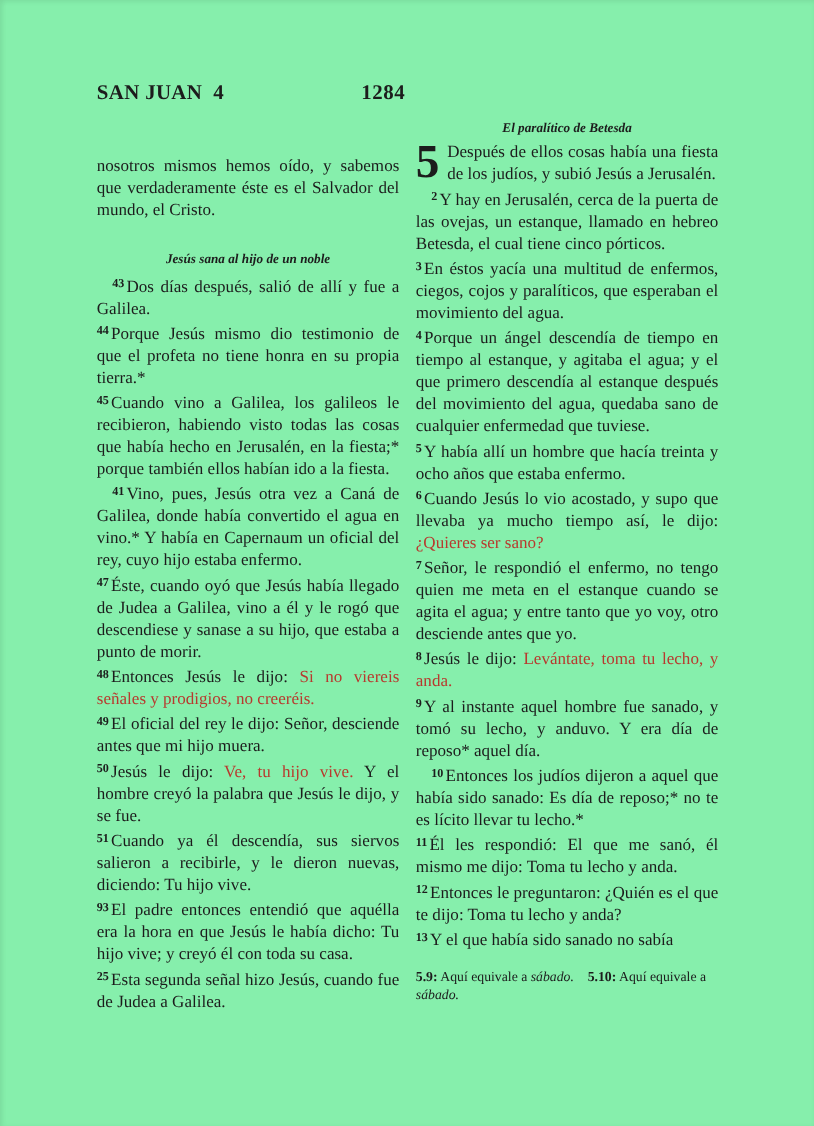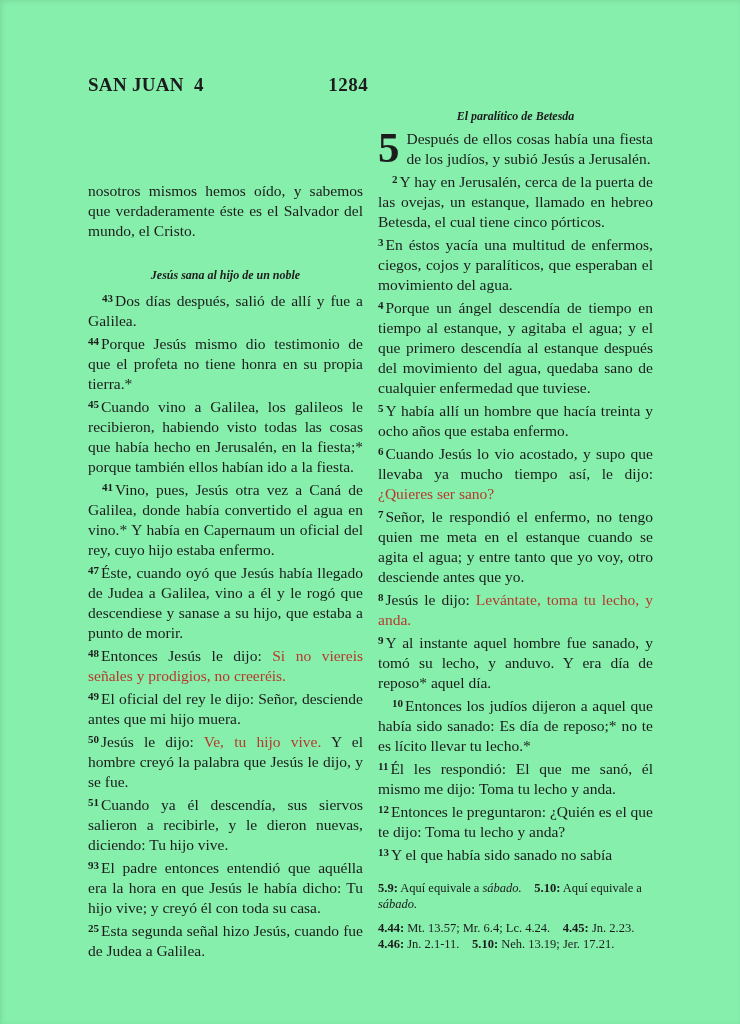--- a/index.html
+++ b/index.html
@@ -86,22 +86,18 @@
           <p class="verse"><span class="vnum">8</span><span>Jesús le dijo: </span><span class="red">Levántate, toma tu lecho, y anda.</span></p>
           <p class="verse"><span class="vnum">9</span><span>Y al instante aquel hombre fue sanado, y tomó su lecho, y anduvo. Y era día de reposo* aquel día.</span></p>
           <p class="verse indent"><span class="vnum">10</span><span>Entonces los judíos dijeron a aquel que había sido sanado: Es día de reposo;* no te es lícito llevar tu lecho.*</span></p>
           <p class="verse"><span class="vnum">11</span><span>Él les respondió: El que me sanó, él mismo me dijo: Toma tu lecho y anda.</span></p>
           <p class="verse"><span class="vnum">12</span><span>Entonces le preguntaron: ¿Quién es el que te dijo: Toma tu lecho y anda?</span></p>
           <p class="verse"><span class="vnum">13</span><span>Y el que había sido sanado no sabía</span></p>
           <div class="footnotes">
             <div class="fn-block">
               <p class="fn-line"><span class="b">5.9:</span><span> Aquí equivale a </span><span class="i">sábado.</span><span> </span><span class="b">5.10:</span><span> Aquí equivale a </span><span class="i">sábado.</span></p>
             </div>
-            <div class="fn-block">
-              <p class="fn-line"><span class="b">4.44:</span><span> Mt. 13.57; Mr. 6.4; Lc. 4.24. </span><span class="b">4.45:</span><span> Jn. 2.23.</span></p>
-              <p class="fn-line"><span class="b">4.46:</span><span> Jn. 2.1-11. </span><span class="b">5.10:</span><span> Neh. 13.19; Jer. 17.21.</span></p>
-            </div>
           </div>
         </div>
     </div>
 
   </div>
 </div>
 
 </body></html>

